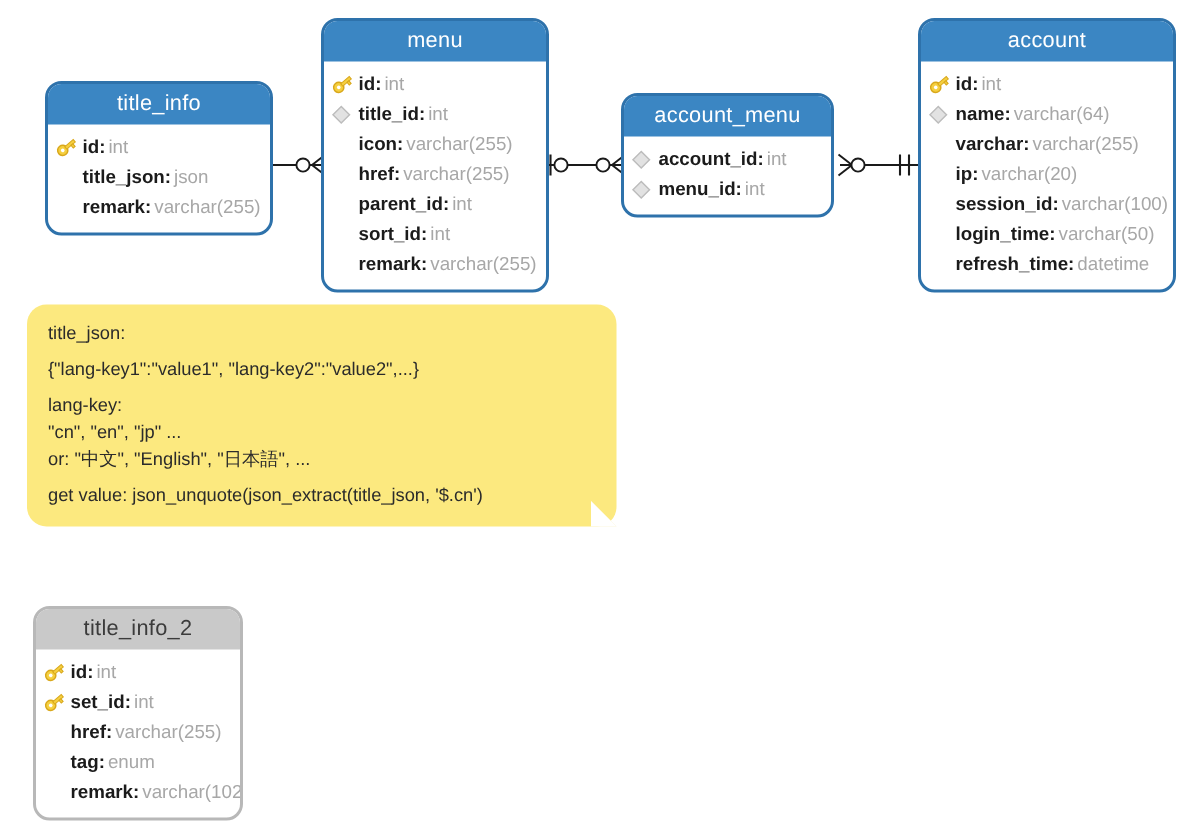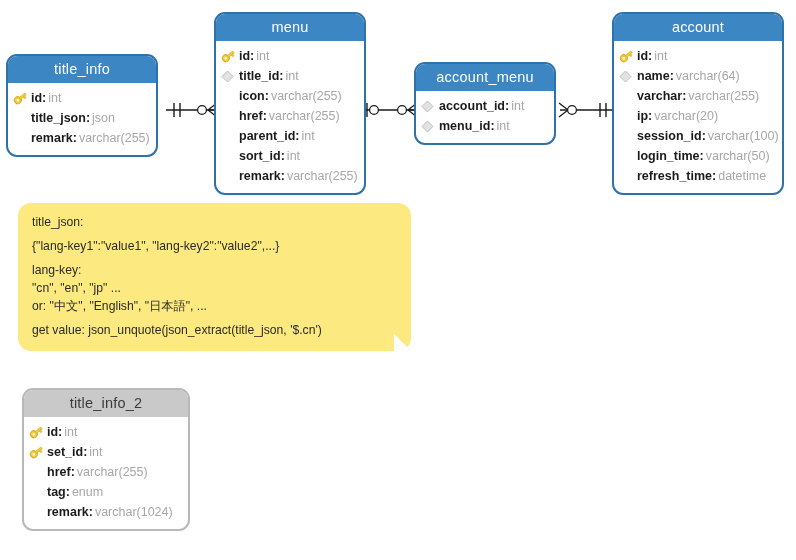--- a/index.html
+++ b/index.html
@@ -125,21 +125,21 @@
 
       <line x1="12" y1="10" x2="3" y2="3" stroke="#1a1a1a" stroke-width="1.3"></line>
       <line x1="12" y1="10" x2="3" y2="17" stroke="#1a1a1a" stroke-width="1.3"></line>
       <circle cx="16" cy="10" r="4.4" fill="#ffffff" stroke="#1a1a1a" stroke-width="1.3"></circle>
 
       <line x1="44" y1="3" x2="44" y2="17" stroke="#1a1a1a" stroke-width="1.4"></line>
       <line x1="50" y1="3" x2="50" y2="17" stroke="#1a1a1a" stroke-width="1.4"></line>
     </svg>
   </div>
 
-  <div class="entity" id="ent-0" style="left:6px;top:54px;width:152px;">
+  <div class="entity" id="ent-0" style="left:30px;top:54px;width:152px;">
     <div class="entity-header">title_info</div>
     <div class="entity-body">
         <div class="field">
           <span class="marker">
             <svg class="key-icon" width="15" height="14" viewBox="0 0 15 14" aria-hidden="true">
               <g transform="rotate(-40 7.5 7)">
                 <circle cx="4" cy="7" r="3.4" fill="#f5cf3f" stroke="#d9a81c" stroke-width="1"></circle>
                 <circle cx="4" cy="7" r="1.25" fill="#ffffff"></circle>
                 <rect x="6.6" y="6" width="7.4" height="2.1" fill="#f5cf3f" stroke="#d9a81c" stroke-width=".7"></rect>
                 <rect x="10.4" y="8" width="1.6" height="2.3" fill="#f5cf3f" stroke="#d9a81c" stroke-width=".7"></rect>
@@ -306,21 +306,21 @@
         </div>
         <div class="field">
           <span class="marker"></span>
           <span class="fname">refresh_time</span>
           <span class="fname">:</span>
           <span class="ftype">datetime</span>
         </div>
       </div>
   </div>
 
-  <div class="entity gray" id="ent-4" style="left:22px;top:388px;width:168px;">
+  <div class="entity gray" id="ent-4" style="left:22px;top:404px;width:140px;">
     <div class="entity-header">title_info_2</div>
     <div class="entity-body">
         <div class="field">
           <span class="marker">
             <svg class="key-icon" width="15" height="14" viewBox="0 0 15 14" aria-hidden="true">
               <g transform="rotate(-40 7.5 7)">
                 <circle cx="4" cy="7" r="3.4" fill="#f5cf3f" stroke="#d9a81c" stroke-width="1"></circle>
                 <circle cx="4" cy="7" r="1.25" fill="#ffffff"></circle>
                 <rect x="6.6" y="6" width="7.4" height="2.1" fill="#f5cf3f" stroke="#d9a81c" stroke-width=".7"></rect>
                 <rect x="10.4" y="8" width="1.6" height="2.3" fill="#f5cf3f" stroke="#d9a81c" stroke-width=".7"></rect>

